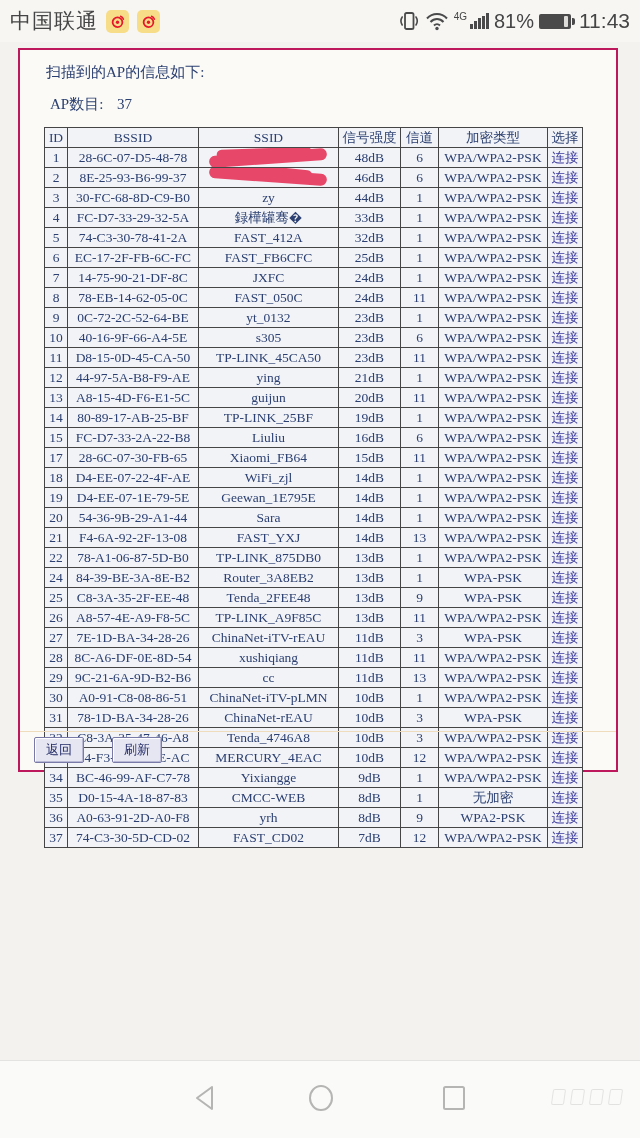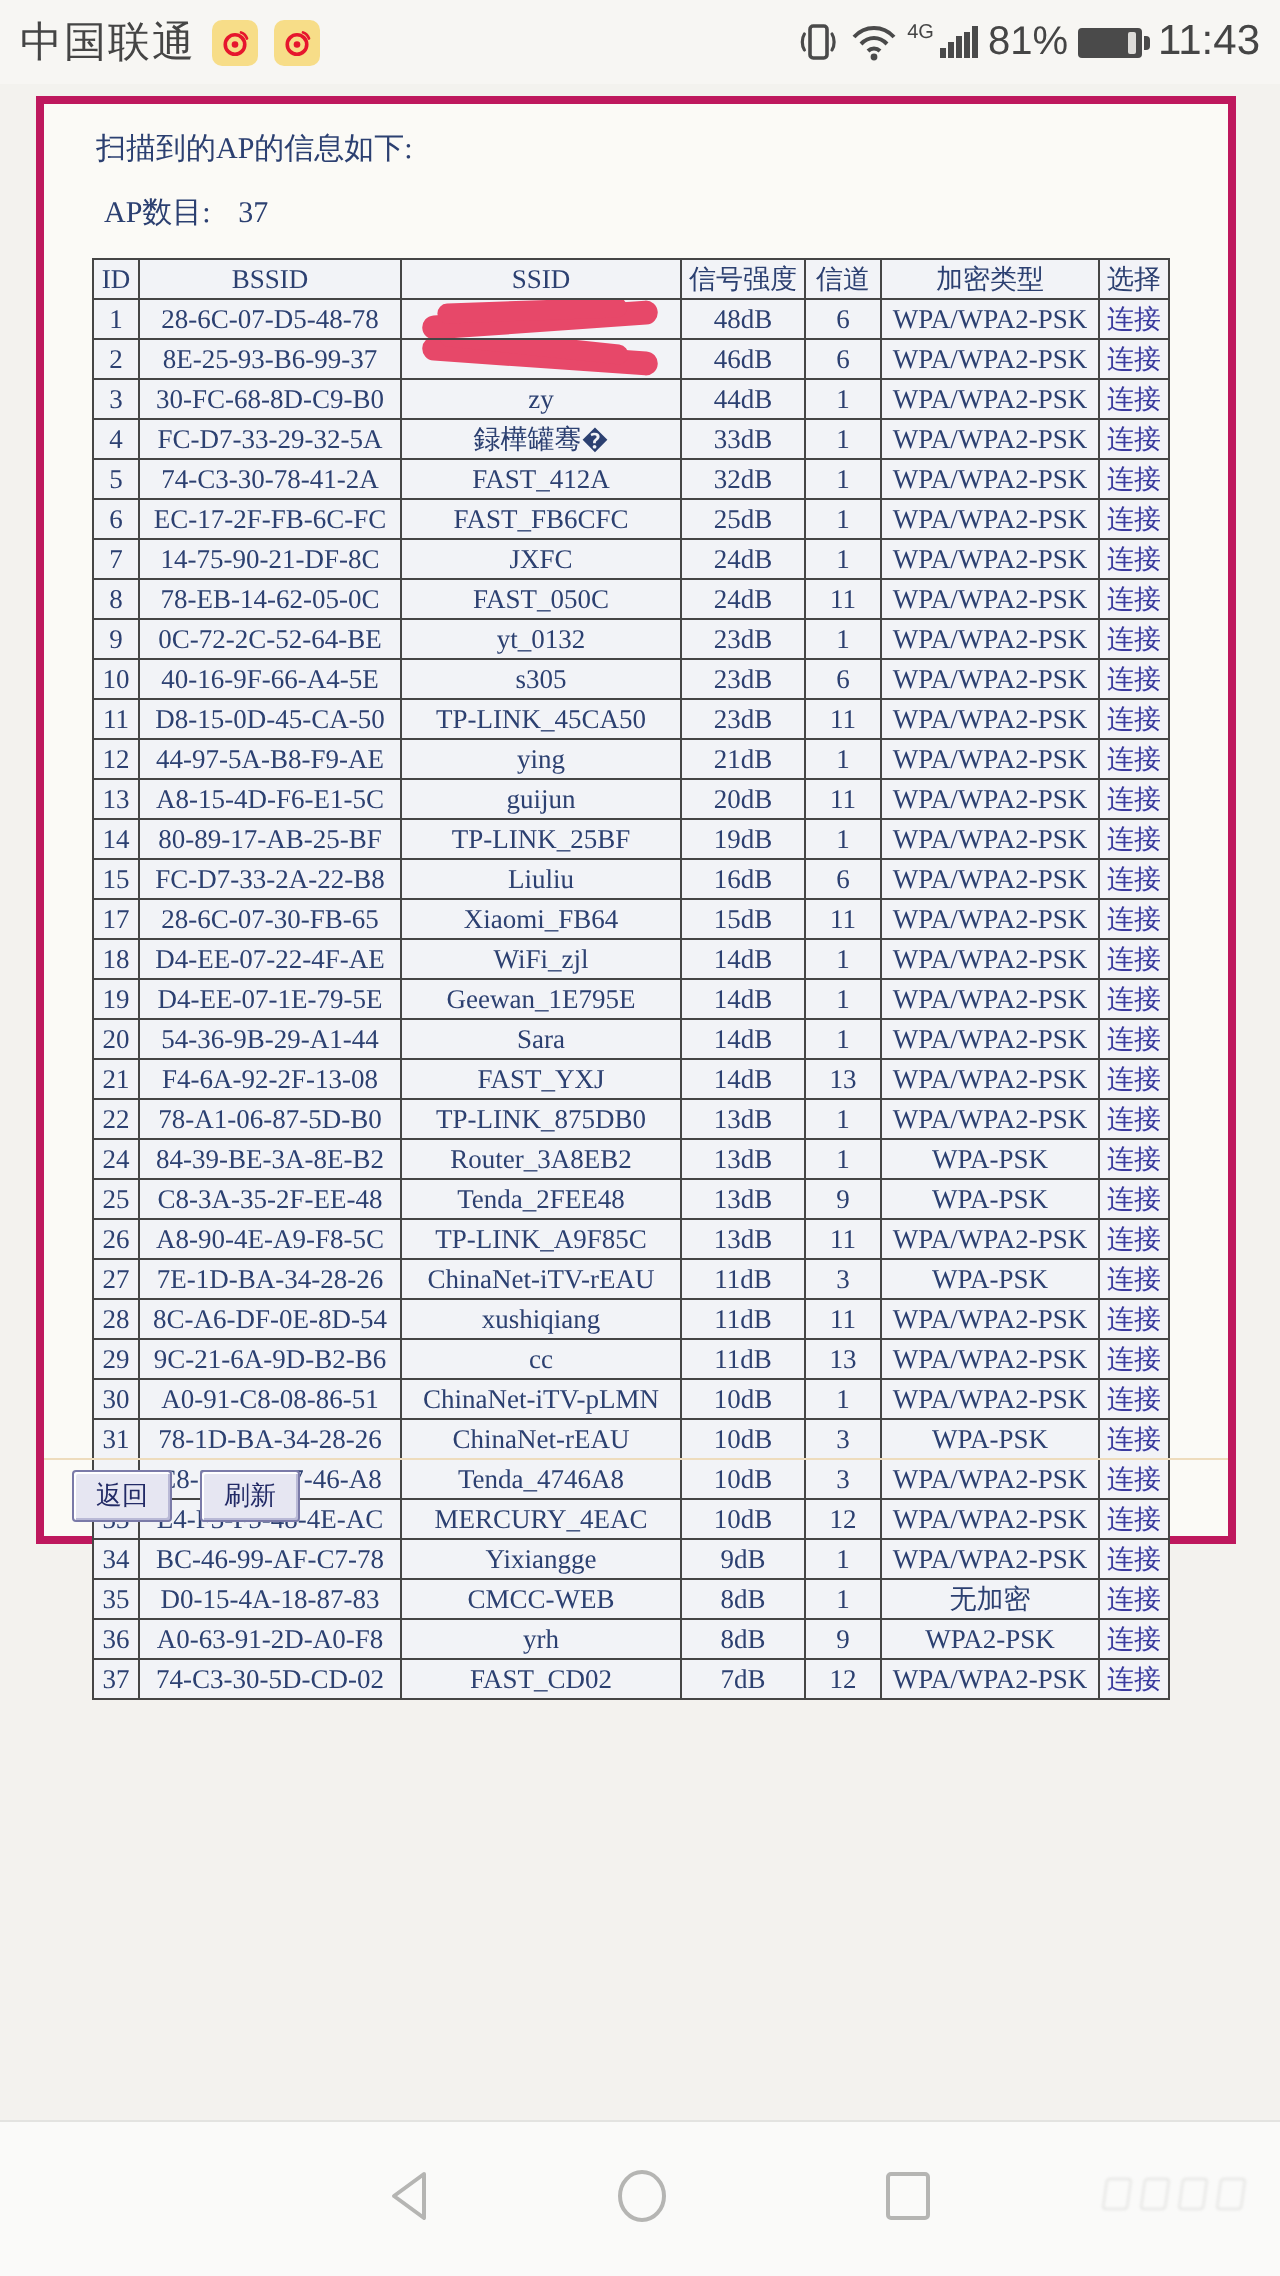--- a/index.html
+++ b/index.html
@@ -19,21 +19,21 @@
   .bars { display:flex; align-items:flex-end; gap:1px; height:16px; }
   .bars i { display:block; width:3px; background:#4a4a4a; }
   .pct { font-size:20px; }
   .battery { position:relative; width:32px; height:15px; background:#4a4a4a; border-radius:2px; }
   .battery .gap { position:absolute; right:3px; top:2px; width:4px; height:11px; background:#dddcd9; border-radius:1px; }
   .battery .tip { position:absolute; right:-4px; top:4px; width:3px; height:7px; background:#4a4a4a; border-radius:0 2px 2px 0; }
   .clock { font-size:21px; margin-left:3px; }
 
   
   .panel { position:absolute; top:48px; left:18px; width:600px; height:724px;
-    background:#fbfaf6; border:4px solid #be185d;
+    background:#fbfaf6; border:2px solid #be185d;
     font-family:"Liberation Serif", serif; color:#2c4071; }
   .heading { padding:13px 0 0 26px; font-size:15px; }
   .ap-count { padding:13px 0 0 30px; font-size:15px; }
   .ap-count .num { margin-left:10px; }
 
   table.ap { border-collapse:collapse; margin:13px 0 0 24px; table-layout:fixed; width:538px;
     background:#f2f3f7; }
   table.ap th, table.ap td { border:1px solid #454545; height:20px; padding:0 1px;
     text-align:center; font-weight:normal; font-size:13.5px; overflow:hidden; white-space:nowrap; }
   .col-id{width:23px;} .col-bssid{width:131px;} .col-ssid{width:140px; position:relative;}
@@ -42,21 +42,21 @@
 
   
   .scribble { position:absolute; left:10px; top:4px; width:118px; height:12px;
     background:#e73c5f; border-radius:9px; opacity:.93; }
   .scribble::after { content:""; position:absolute; left:8px; top:-4px; width:95px; height:10px;
     background:#e73c5f; border-radius:8px; transform:rotate(2deg); }
   .scribble.s1 { transform:rotate(-4deg); }
   .scribble.s2 { transform:rotate(4deg); top:2px; }
 
   .panel-sep { position:absolute; left:0; bottom:38px; width:100%; height:0; border-top:1px solid #eedcbd; }
-  .btn-row { position:absolute; left:14px; bottom:7px; display:flex; gap:14px; }
+  .btn-row { position:absolute; left:14px; bottom:7px; display:flex; gap:28px; }
   .form-btn { font-family:"Liberation Sans", sans-serif; font-size:13px; color:#222a66;
     background:#e6e6f2; border:1px solid #7a7aa8; border-radius:2px; padding:3px 11px;
     box-shadow:inset 1px 1px 0 #ffffff, inset -1px -1px 0 #b9b9d6; cursor:pointer; }
 
   
   .nav-bar { position:absolute; left:0; top:1060px; width:640px; height:78px;
     background:#fafaf9; border-top:1px solid #e3e3e1; }
   .nav-ic { position:absolute; top:22px; }
   .nav-back { left:192px; } .nav-home { left:306px; } .nav-recents { left:440px; }
   .watermark { position:absolute; right:18px; top:28px; display:flex; gap:6px;
@@ -339,21 +339,21 @@
             <td class="col-id">25</td>
             <td class="col-bssid">C8-3A-35-2F-EE-48</td>
             <td class="col-ssid">Tenda_2FEE48</td>
             <td class="col-signal">13dB</td>
             <td class="col-channel">9</td>
             <td class="col-enc">WPA-PSK</td>
             <td class="col-connect"><a href="#" class="connect-link">连接</a></td>
           </tr>
           <tr>
             <td class="col-id">26</td>
-            <td class="col-bssid">A8-90-4E-A9-F8-5C</td>
+            <td class="col-bssid">A8-57-4E-A9-F8-5C</td>
             <td class="col-ssid">TP-LINK_A9F85C</td>
             <td class="col-signal">13dB</td>
             <td class="col-channel">11</td>
             <td class="col-enc">WPA/WPA2-PSK</td>
             <td class="col-connect"><a href="#" class="connect-link">连接</a></td>
           </tr>
           <tr>
             <td class="col-id">27</td>
             <td class="col-bssid">7E-1D-BA-34-28-26</td>
             <td class="col-ssid">ChinaNet-iTV-rEAU</td>

